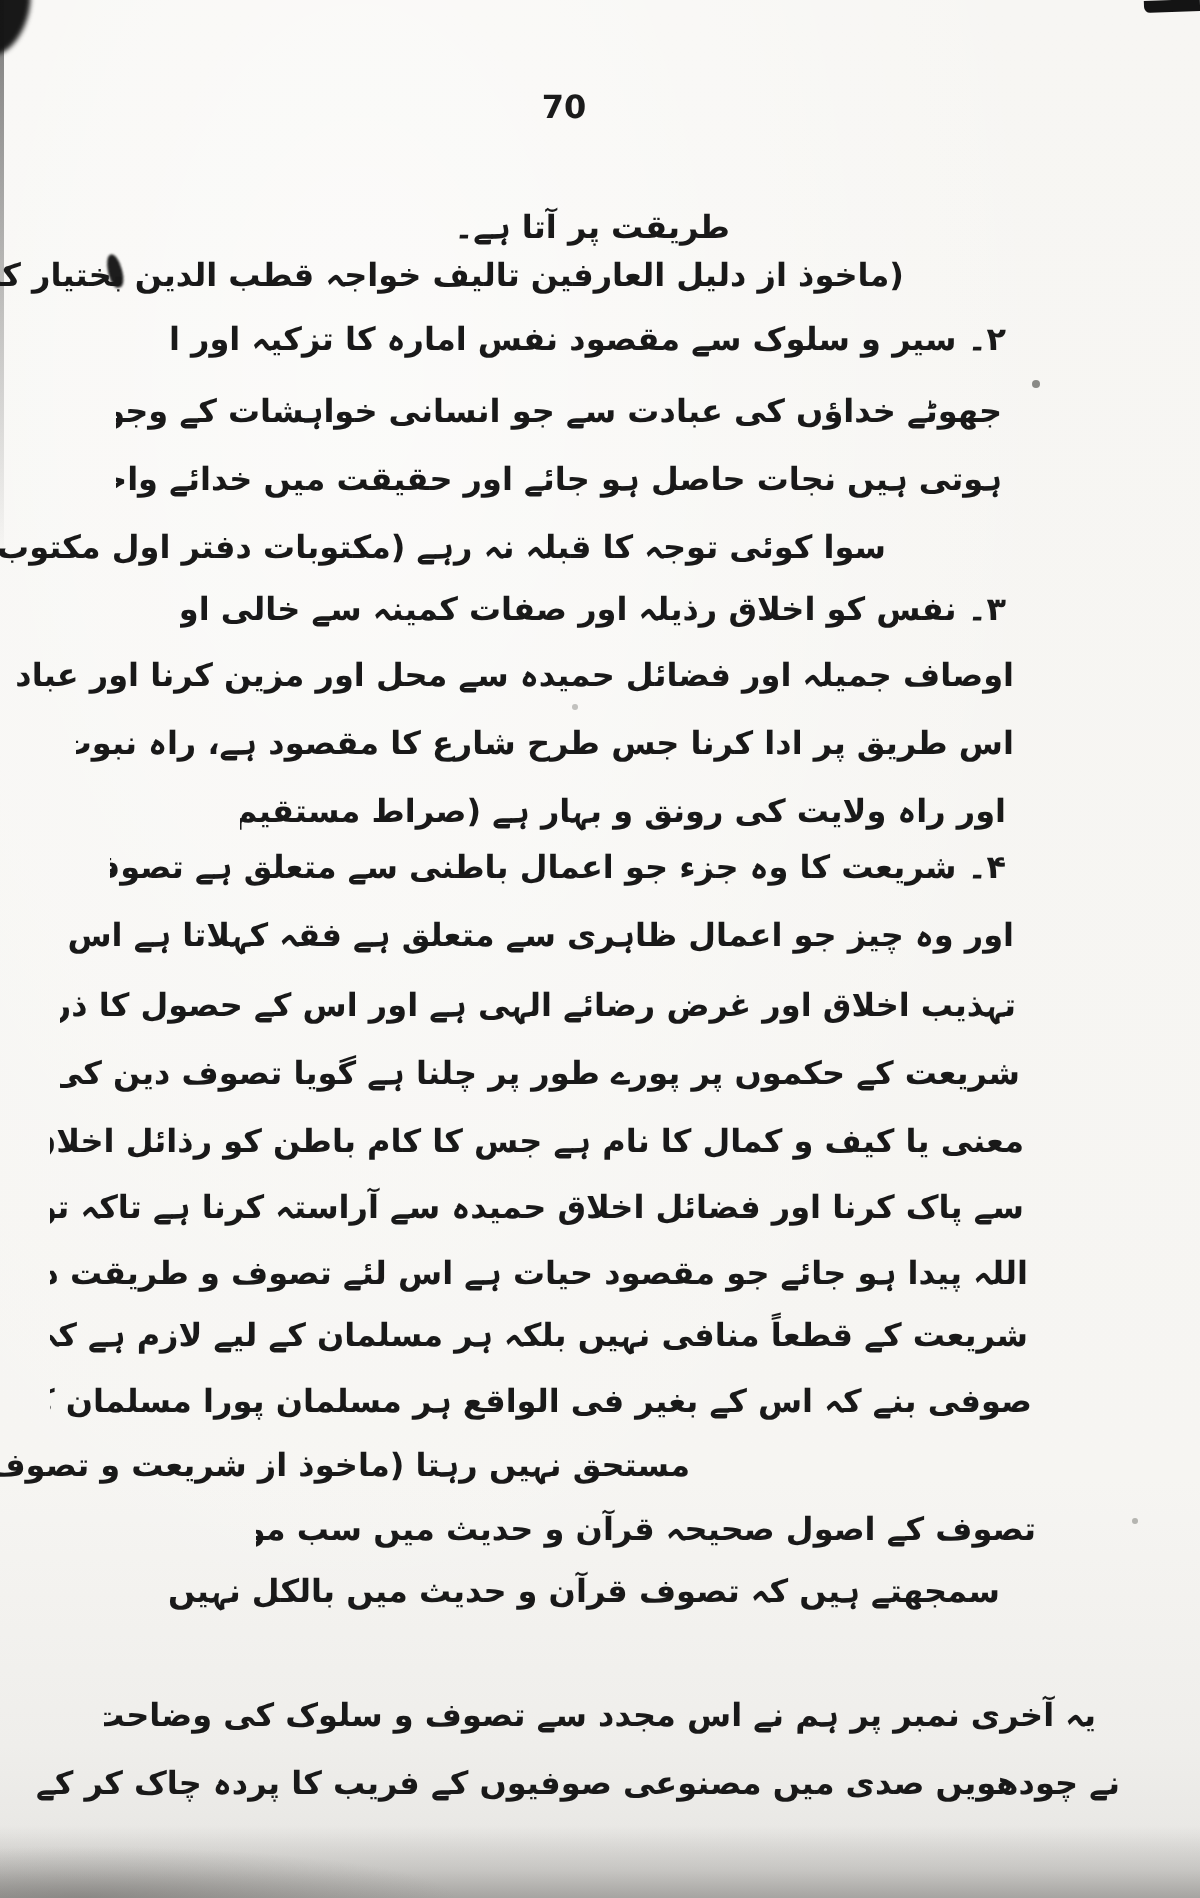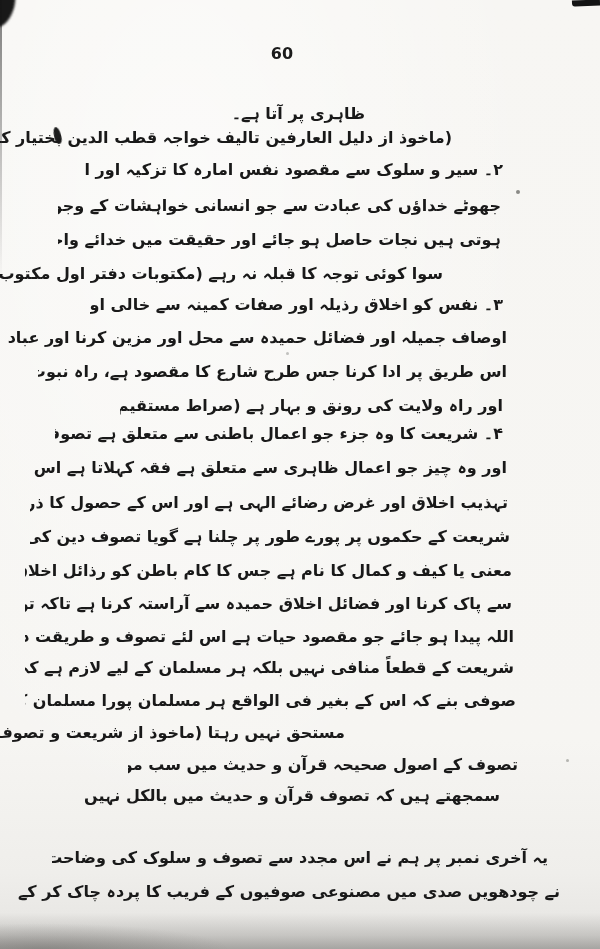--- a/index.html
+++ b/index.html
@@ -78,23 +78,23 @@
 <div class="page">
 
   <div class="corner-tr"></div>
   <div class="corner-tl"></div>
   <div class="edge-line-left"></div>
   <div class="blob-left"></div>
   <div class="speck" style="top:190px;left:516px;width:4px;height:4px;"></div>
   <div class="speck" style="top:352px;left:286px;width:3px;height:3px;opacity:.5;"></div>
   <div class="speck" style="top:759px;left:566px;width:3px;height:3px;opacity:.6;"></div>
 
-  <div class="pagenum">60</div>
+  <div class="pagenum">70</div>
 
-  <div class="tline r" style="top:99px;  right:235px;">ظاہری پر آتا ہے۔</div>
+  <div class="tline r" style="top:99px;  right:235px;">طریقت پر آتا ہے۔</div>
   <div class="tline r" style="top:123px; right:148px;">(ماخوذ از دلیل العارفین تالیف خواجہ قطب الدین بختیار کاکی)</div>
   <div class="tline j" style="top:155px; right:97px;  left:85px;">۲۔ سیر و سلوک سے مقصود نفس امارہ کا تزکیہ اور اسے پاک کرنا ہے تا</div>
   <div class="tline j" style="top:191px; right:99px;  left:58px;">جھوٹے خداؤں کی عبادت سے جو انسانی خواہشات کے وجود سے پیدا</div>
   <div class="tline j" style="top:225px; right:99px;  left:58px;">ہوتی ہیں نجات حاصل ہو جائے اور حقیقت میں خدائے واحد برحق کے</div>
   <div class="tline r" style="top:259px; right:157px;">سوا کوئی توجہ کا قبلہ نہ رہے (مکتوبات دفتر اول مکتوب نمبر ۳۰)</div>
   <div class="tline j" style="top:290px; right:97px;  left:90px;">۳۔ نفس کو اخلاق رذیلہ اور صفات کمینہ سے خالی اور پاک کرنا،</div>
   <div class="tline j" style="top:323px; right:93px;  left:8px;">اوصاف جمیلہ اور فضائل حمیدہ سے محل اور مزین کرنا اور عبادات شرعیہ کا</div>
   <div class="tline j" style="top:357px; right:93px;  left:38px;">اس طریق پر ادا کرنا جس طرح شارع کا مقصود ہے، راہ نبوت کی بنیاد</div>
   <div class="tline j" style="top:391px; right:97px;  left:120px;">اور راہ ولایت کی رونق و بہار ہے (صراط مستقیم اردو ص ۲۰ طبع کراچی)</div>
   <div class="tline j" style="top:419px; right:97px;  left:55px;">۴۔ شریعت کا وہ جزء جو اعمال باطنی سے متعلق ہے تصوف و سلوک</div>

